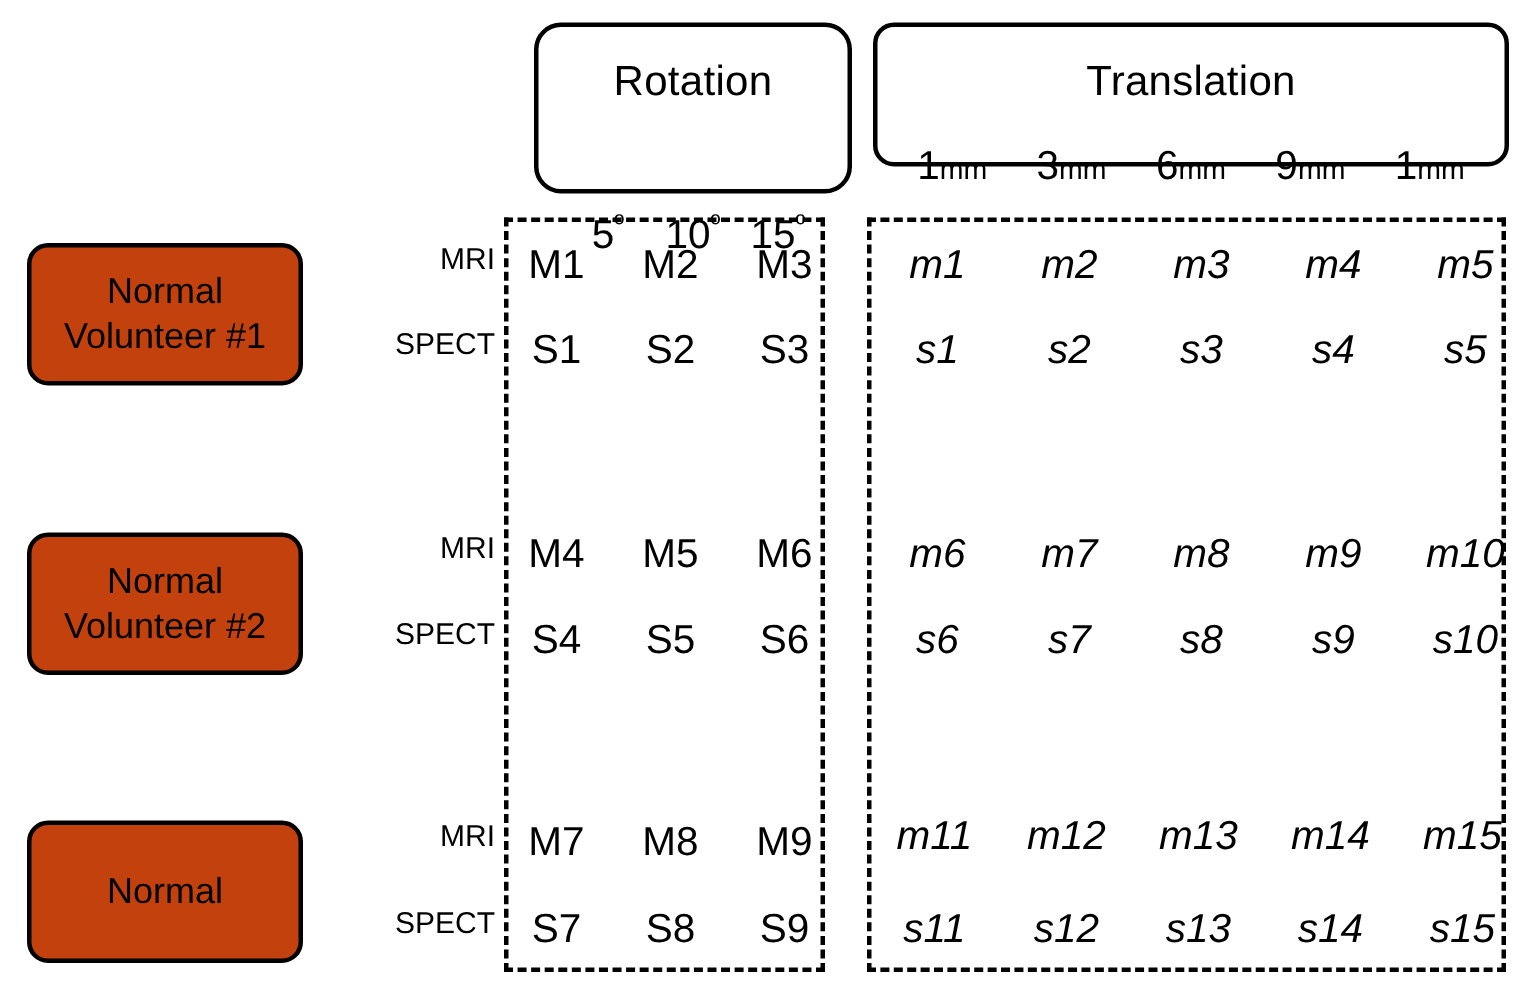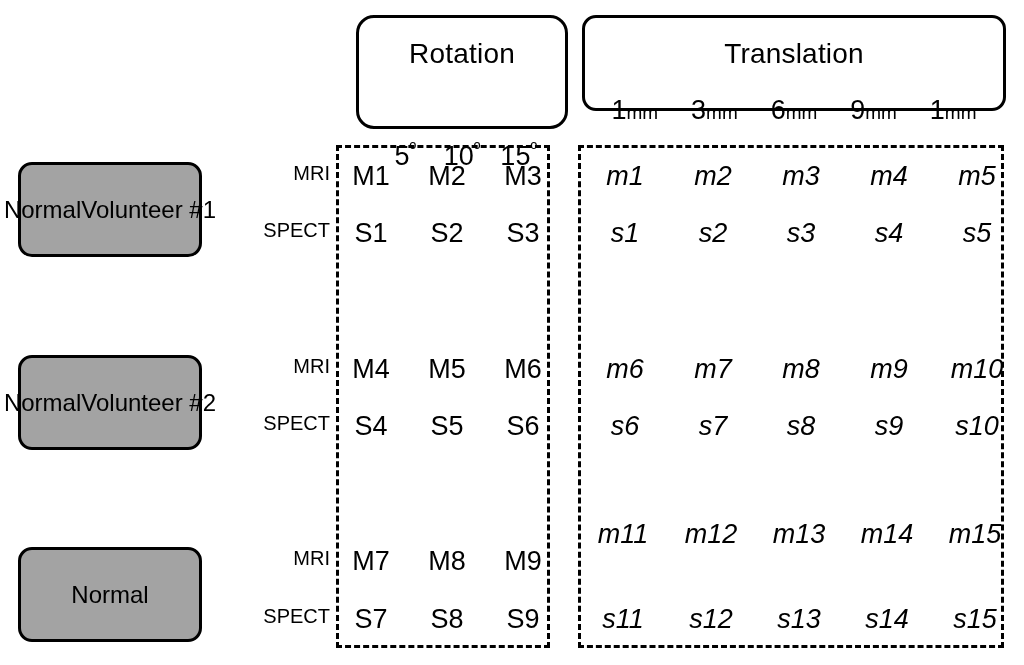--- a/index.html
+++ b/index.html
@@ -68,23 +68,23 @@
   
   .dash-box {
     border: 3px dashed #000000;
     background: transparent;
   }
 
   
   .vol-box {
     border: 3px solid #000000;
     border-radius: 14px;
-    background: #a3a3a3;
+    background: #c2410c;
     display: flex;
-    flex-direction: row;
+    flex-direction: column;
     align-items: center;
     justify-content: center;
   }
   .vol-line {
     font-size: 24px;
     line-height: 1.25;
     text-align: center;
     white-space: nowrap;
     color: #000000;
   }
@@ -225,21 +225,21 @@
     <div class="cell">M7</div>
     <div class="cell">M8</div>
     <div class="cell">M9</div>
   </div>
   <div class="cell-row" style="left:342px; top:606px; width:202px; padding:0 4px;">
     <div class="cell">S7</div>
     <div class="cell">S8</div>
     <div class="cell">S9</div>
   </div>
 
-  <div class="cell-row" style="left:586px; top:521px; width:414px; padding:0 6px;">
+  <div class="cell-row" style="left:586px; top:544px; width:414px; padding:0 6px;">
     <div class="cell italic">m11</div>
     <div class="cell italic">m12</div>
     <div class="cell italic">m13</div>
     <div class="cell italic">m14</div>
     <div class="cell italic">m15</div>
   </div>
   <div class="cell-row" style="left:586px; top:606px; width:414px; padding:0 6px;">
     <div class="cell italic">s11</div>
     <div class="cell italic">s12</div>
     <div class="cell italic">s13</div>

